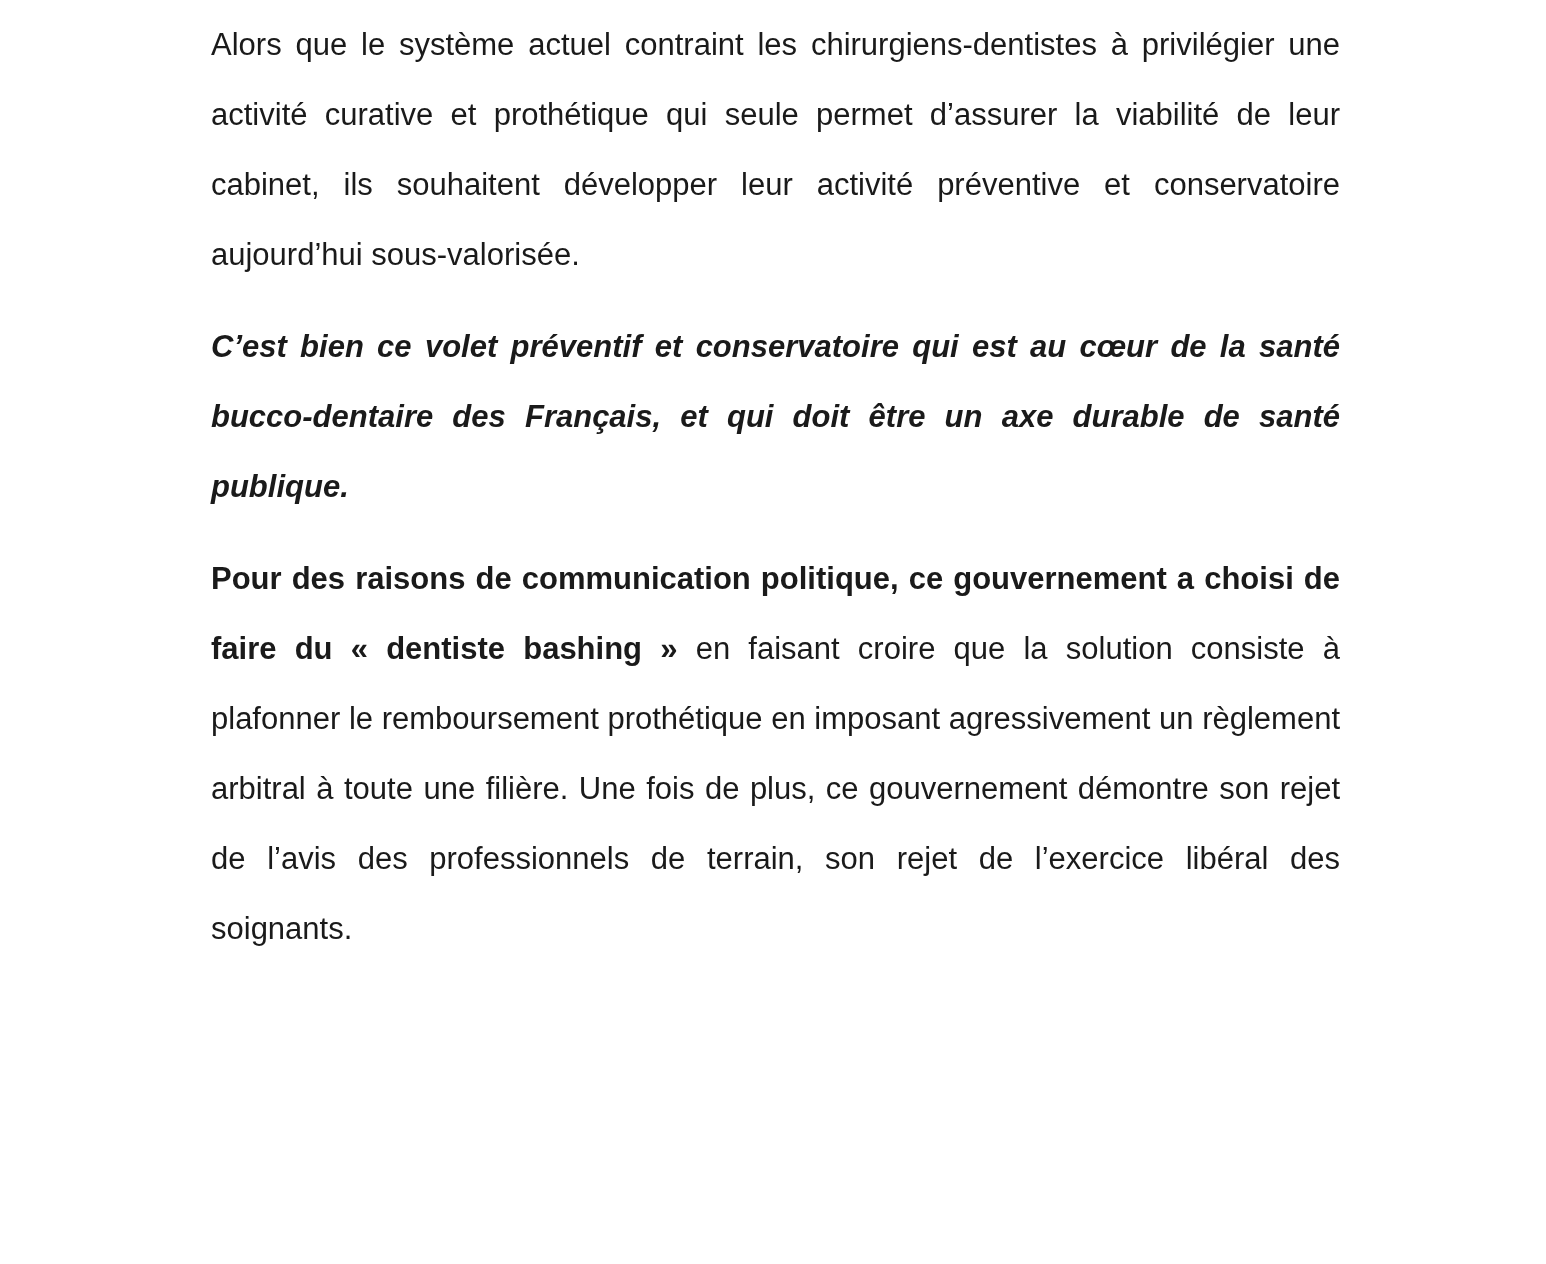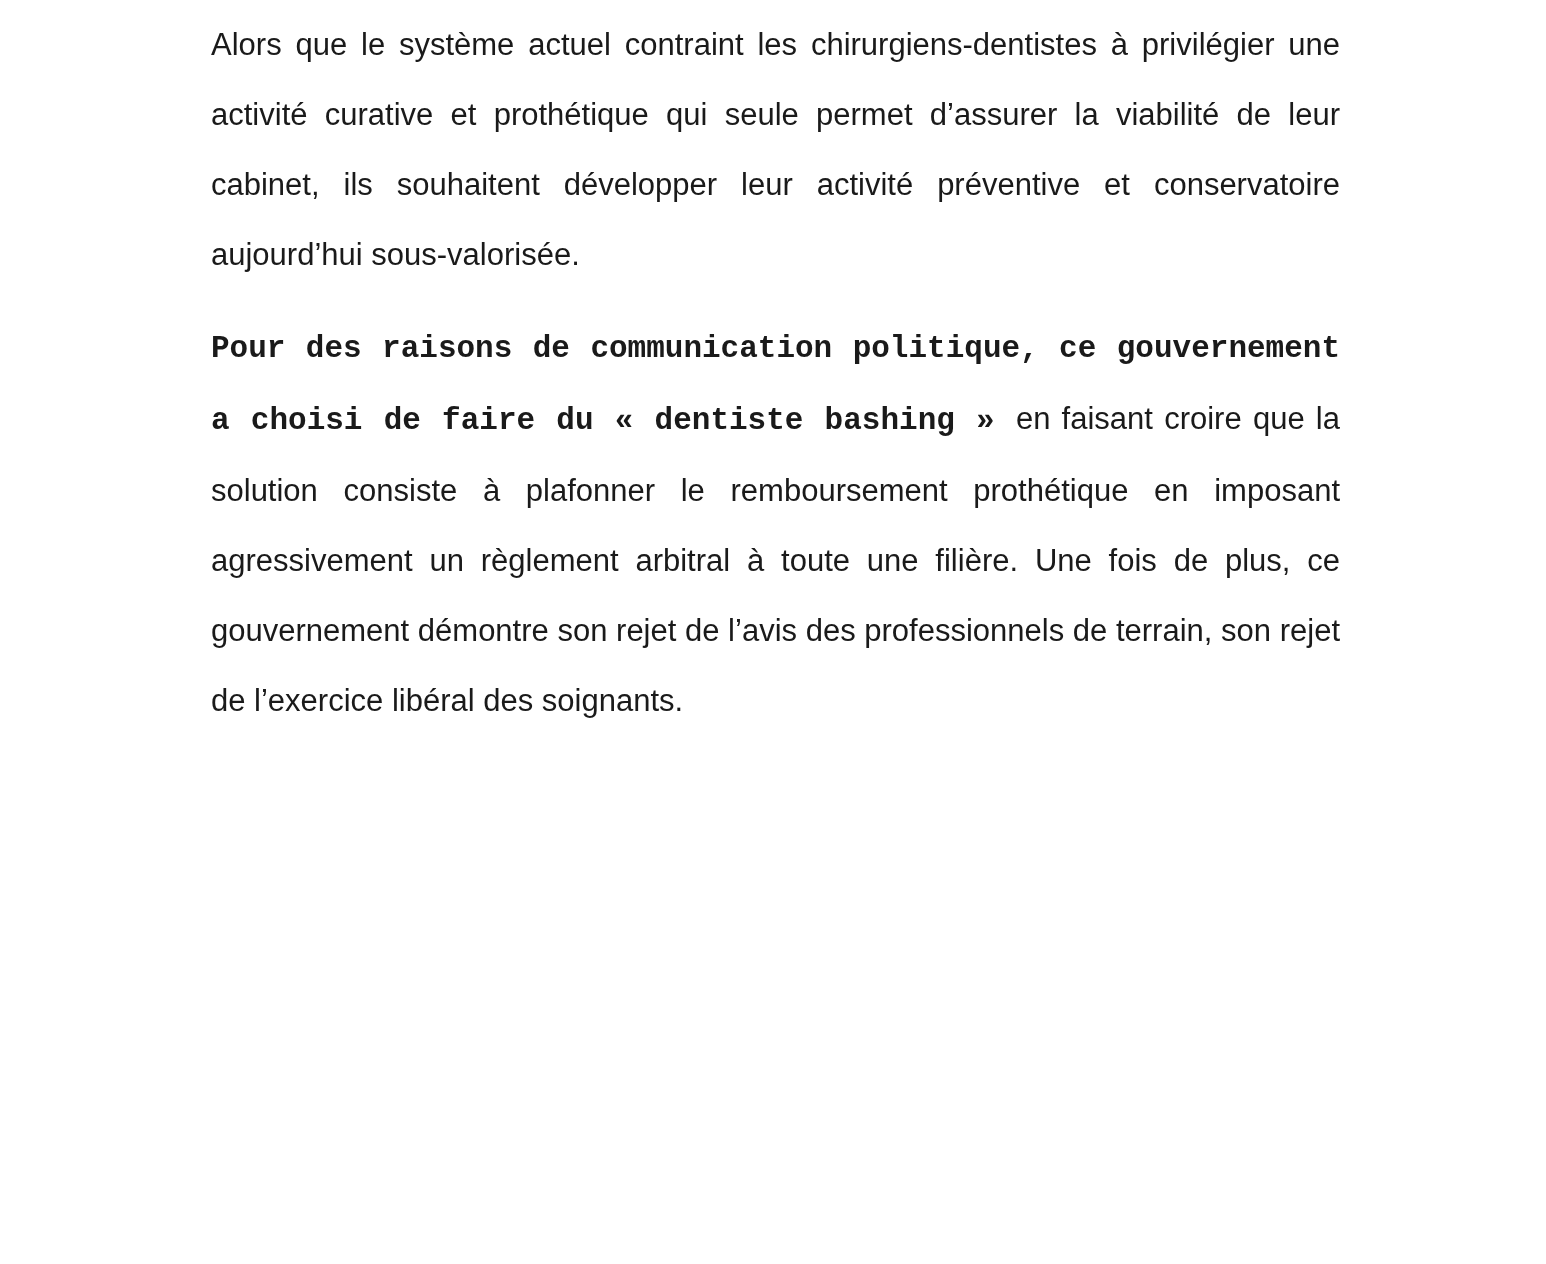--- a/index.html
+++ b/index.html
@@ -27,31 +27,31 @@
     margin: 0 0 22px 0;
     text-align: justify;
   }
   .run-normal {
     font-weight: normal;
     font-style: normal;
   }
   .run-bold {
     font-weight: bold;
     font-style: normal;
-    font-family: Liberation Mono, monospace;
   }
   .run-bold-italic {
     font-weight: bold;
     font-style: italic;
   }
 </style>
 </head>
 <body>
 
 <div class="page">
 
   <p class="para"><span class="run-normal">Alors que le système actuel contraint les chirurgiens-dentistes à privilégier une activité curative et prothétique qui seule permet d’assurer la viabilité de leur cabinet, ils souhaitent développer leur activité préventive et conservatoire aujourd’hui sous-valorisée.</span></p>
 
+  <p class="para"><span class="run-bold-italic">C’est bien ce volet préventif et conservatoire qui est au cœur de la santé bucco-dentaire des Français, et qui doit être un axe durable de santé publique.</span></p>
 
   <p class="para"><span class="run-bold">Pour des raisons de communication politique, ce gouvernement a choisi de faire du «&nbsp;dentiste bashing&nbsp;» </span><span class="run-normal">en faisant croire que la solution consiste à plafonner le remboursement prothétique en imposant agressivement un règlement arbitral à toute une filière. Une fois de plus, ce gouvernement démontre son rejet de l’avis des professionnels de terrain, son rejet de l’exercice libéral des soignants.</span></p>
 
 
 </div>
 
 </body></html>

